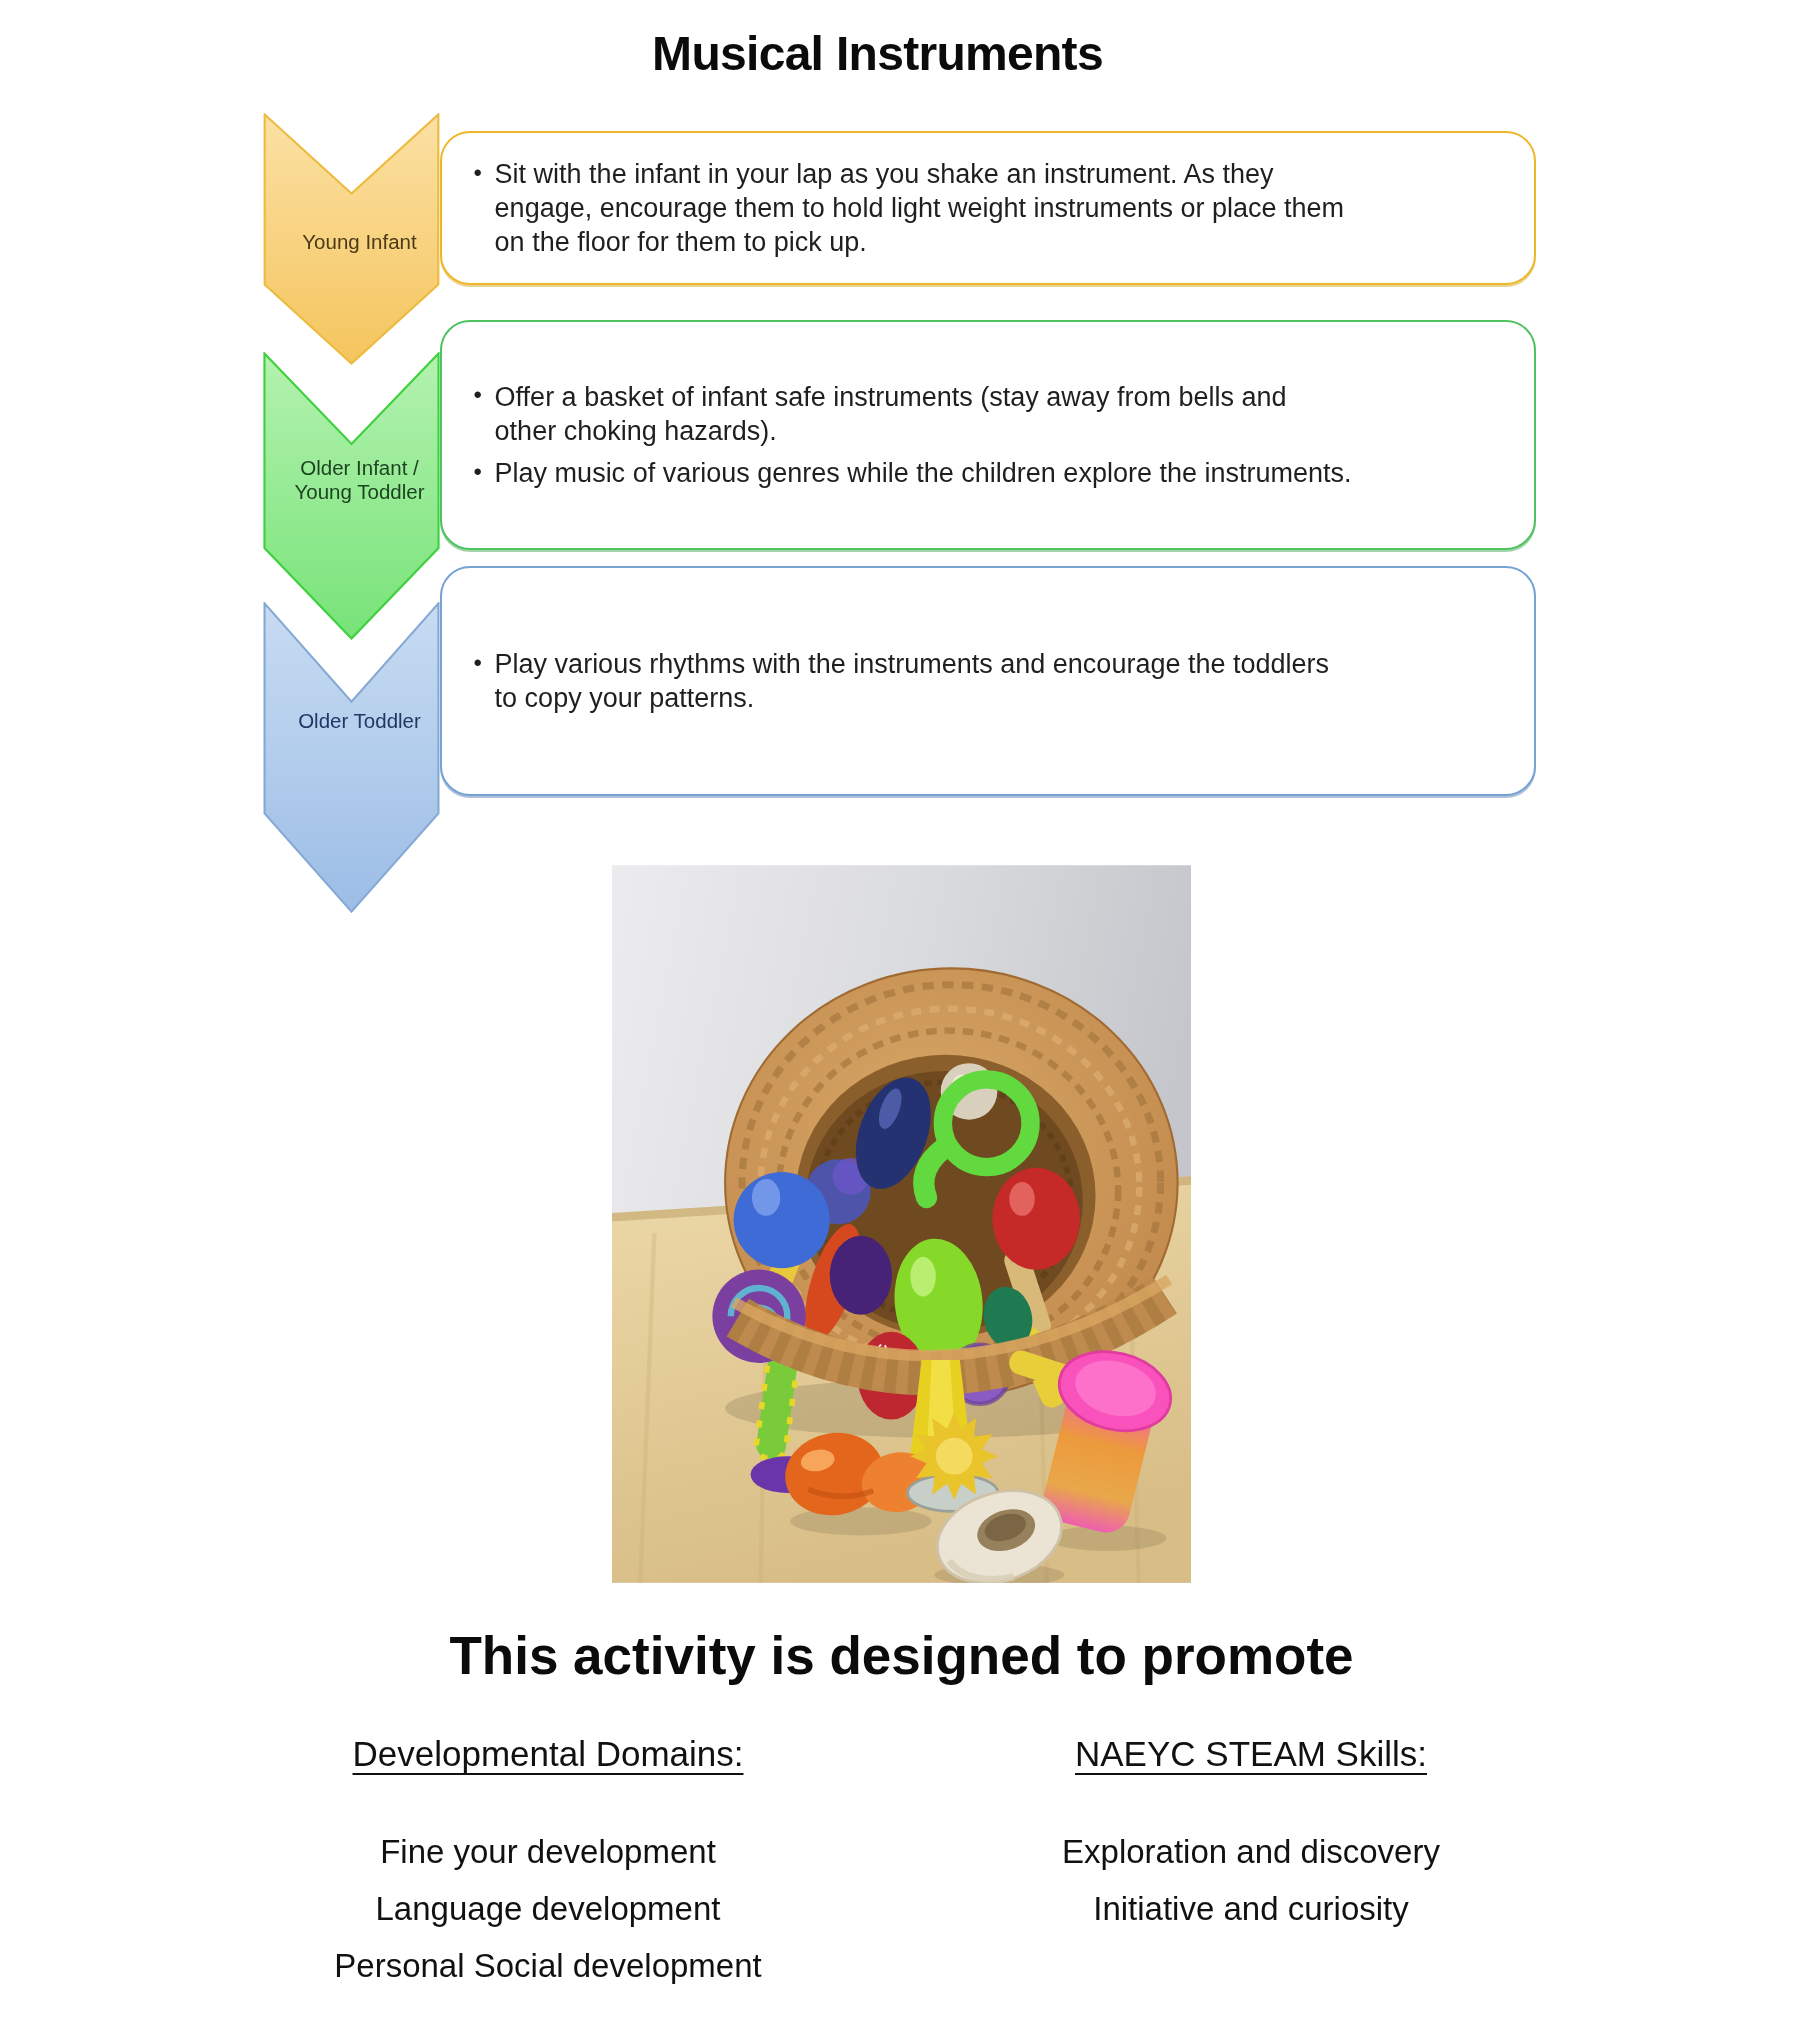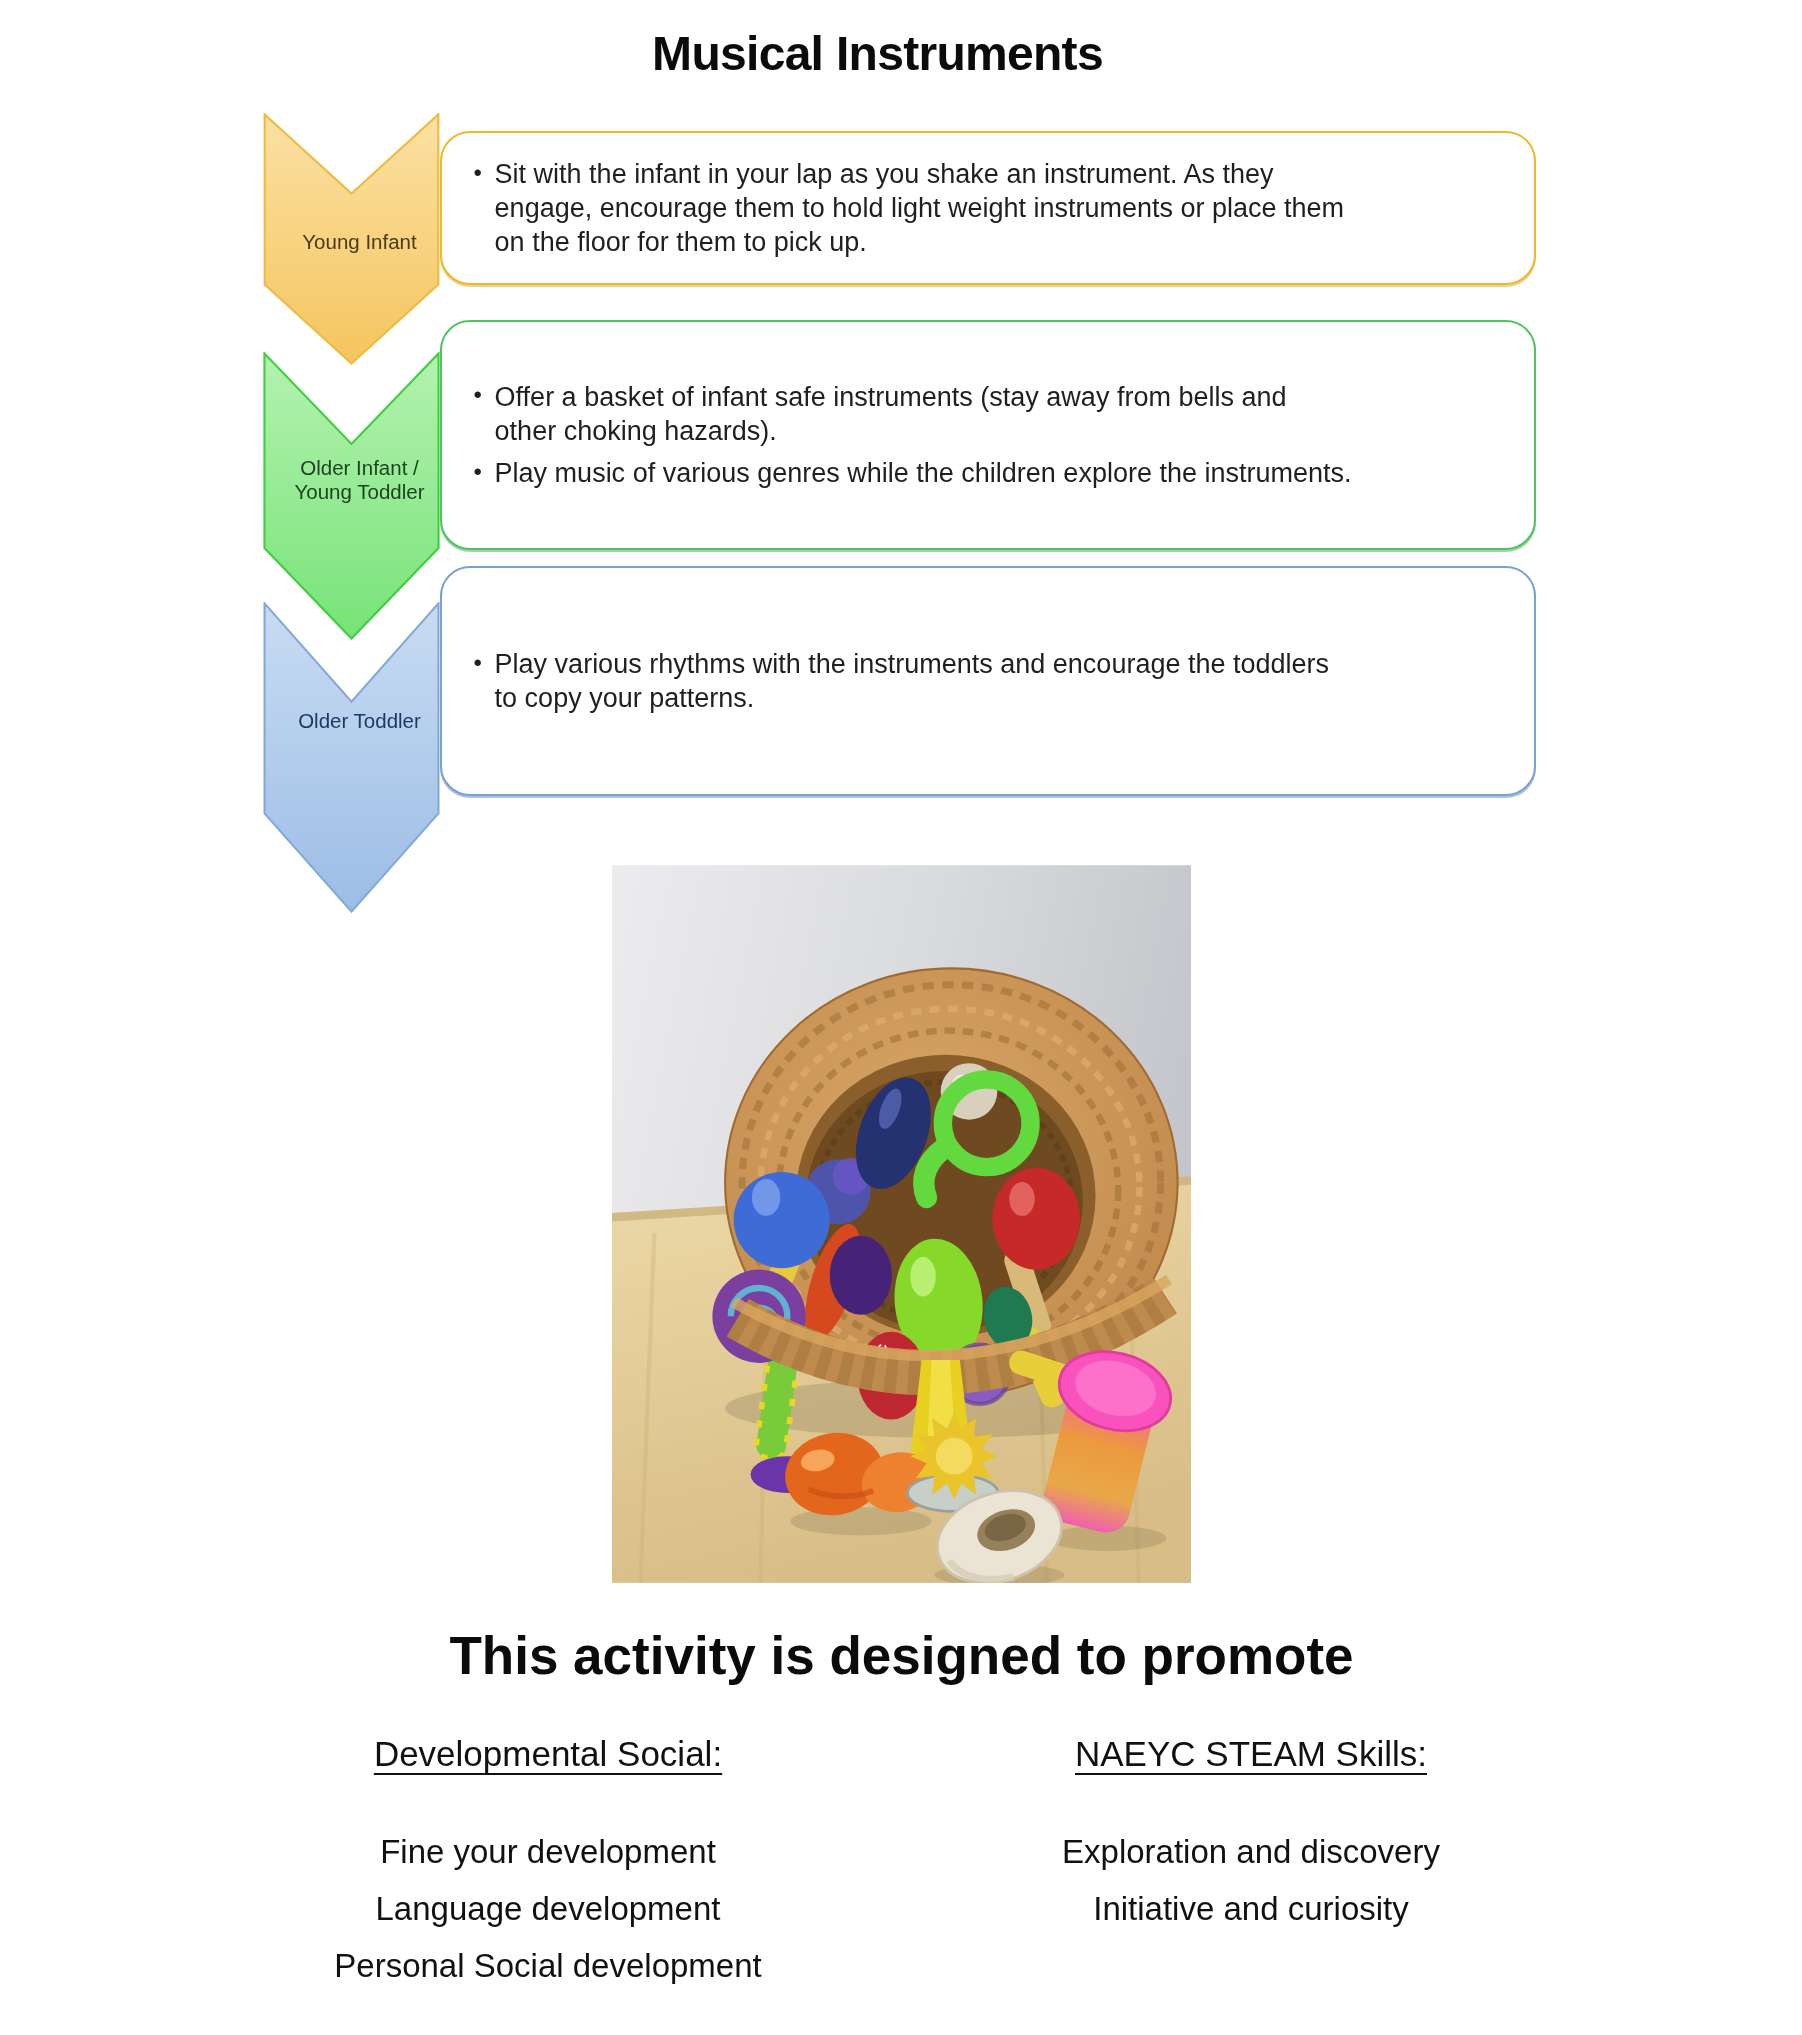--- a/index.html
+++ b/index.html
@@ -242,21 +242,21 @@
     <ellipse cx="548" cy="950" rx="90" ry="62" fill="#ebe4d4" stroke="#cfc2a8" stroke-width="4"></ellipse>
     <ellipse cx="560" cy="944" rx="42" ry="28" fill="#97805c"></ellipse>
     <ellipse cx="560" cy="940" rx="30" ry="18" fill="#7a6544"></ellipse>
     <path d="M470,960 a90,62 0 0 0 80,50" stroke="#d8ccb4" stroke-width="10" fill="none" opacity="0.8"></path>
   </g>
 </svg>
 
 <div class="abs" id="promote-heading">This activity is designed to promote</div>
 
 <div class="abs promo-col" id="col-domains">
-  <div class="col-header">Developmental Social:</div>
+  <div class="col-header">Developmental Domains:</div>
   <div class="col-item">Fine your development</div>
   <div class="col-item">Language development</div>
   <div class="col-item">Personal Social development</div>
 </div>
 
 <div class="abs promo-col" id="col-steam">
   <div class="col-header">NAEYC STEAM Skills:</div>
   <div class="col-item">Exploration and discovery</div>
   <div class="col-item">Initiative and curiosity</div>
 </div>

